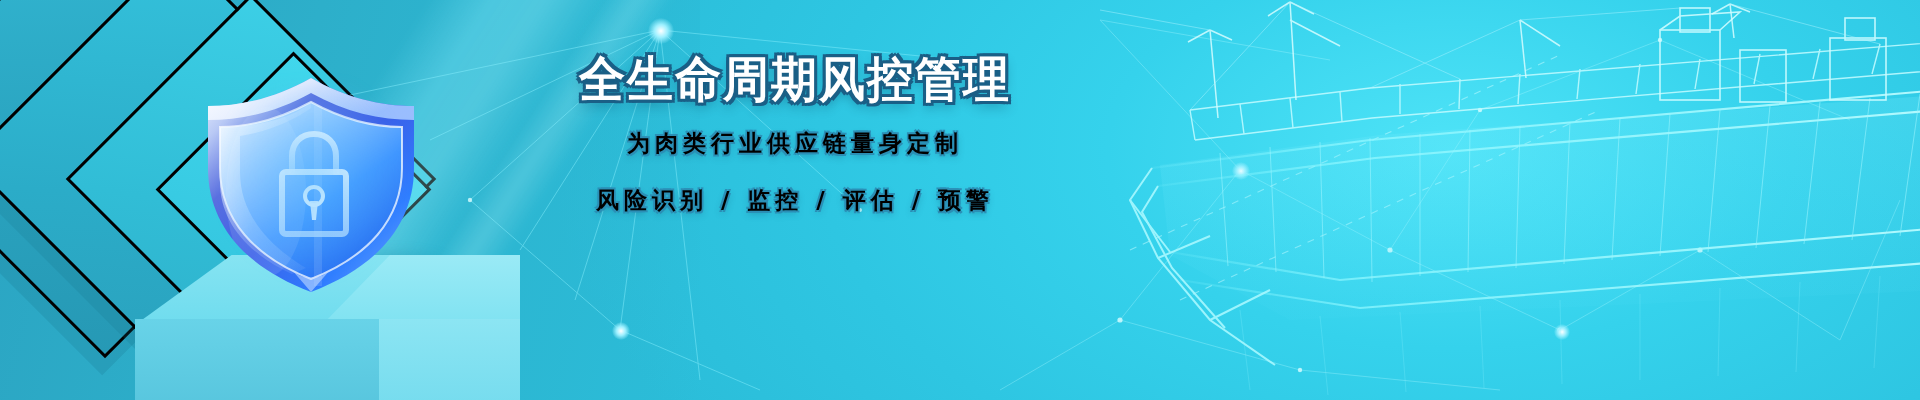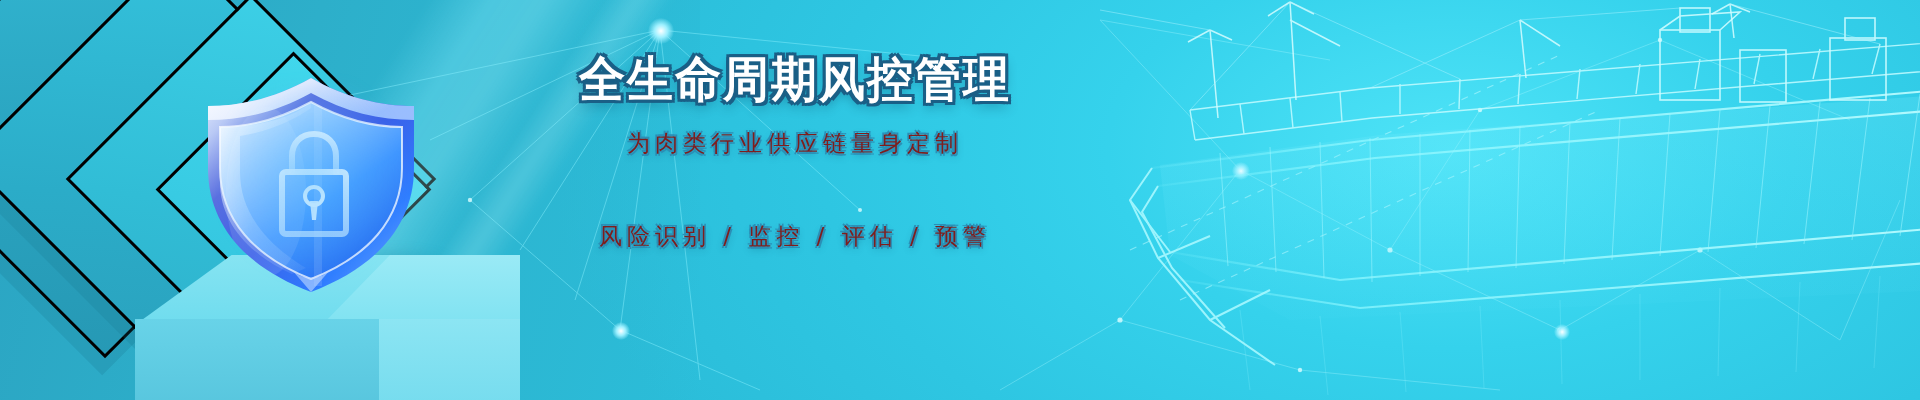--- a/index.html
+++ b/index.html
@@ -113,30 +113,30 @@
     -webkit-text-stroke:0px;
     text-shadow:
       -3px -3px 0 #1a5f86, 3px -3px 0 #1a5f86, -3px 3px 0 #1a5f86, 3px 3px 0 #1a5f86,
       0 -3px 0 #1a5f86, 0 3px 0 #1a5f86, -3px 0 0 #1a5f86, 3px 0 0 #1a5f86,
       0 6px 10px rgba(10,70,100,.45);
     font-family:"DejaVu Sans","Liberation Sans",sans-serif;
     margin-bottom:26px;
     transform:scaleY(1.06);
   }
   .sub{
-    font-size:23px;font-weight:normal;color:#7f1d1d;letter-spacing:5px;
+    font-size:23px;font-weight:bold;color:#000000;letter-spacing:5px;
     white-space:nowrap;
     font-family:"DejaVu Sans","Liberation Sans",sans-serif;
     text-shadow:
       -1.6px -1.6px 0 #2b8fb6, 1.6px -1.6px 0 #2b8fb6,
       -1.6px 1.6px 0 #2b8fb6, 1.6px 1.6px 0 #2b8fb6,
       0 3px 7px rgba(10,70,100,.40);
     margin-bottom:26px;
   }
-  .sub.last{margin-bottom:0;margin-top:36px;}
+  .sub.last{margin-bottom:0;}
 
   
   .shipsvg{position:absolute;left:1040px;top:-10px;width:900px;height:410px;}
 
   
   .node{
     position:absolute;border-radius:50%;
     background:radial-gradient(circle,#ffffff 0%,#9df0ff 35%,rgba(120,230,255,0) 72%);
     pointer-events:none;
   }

